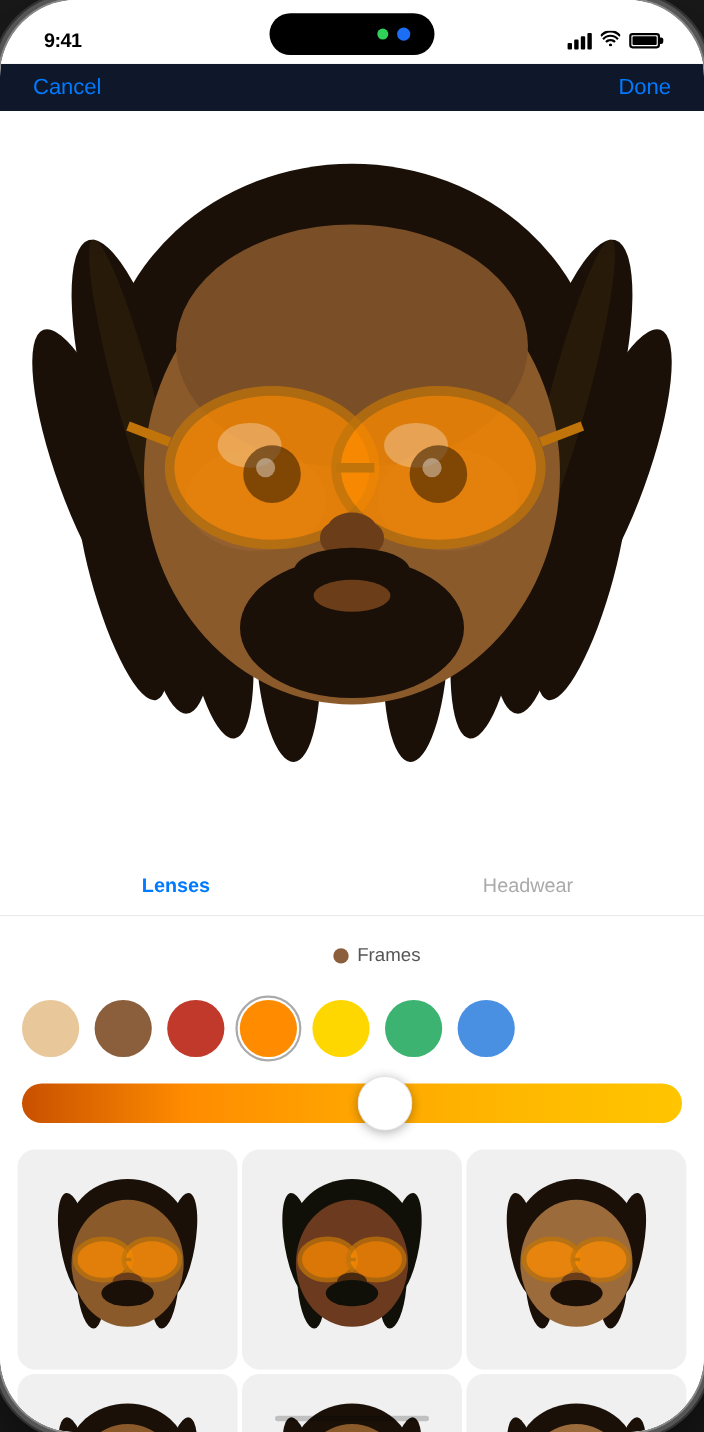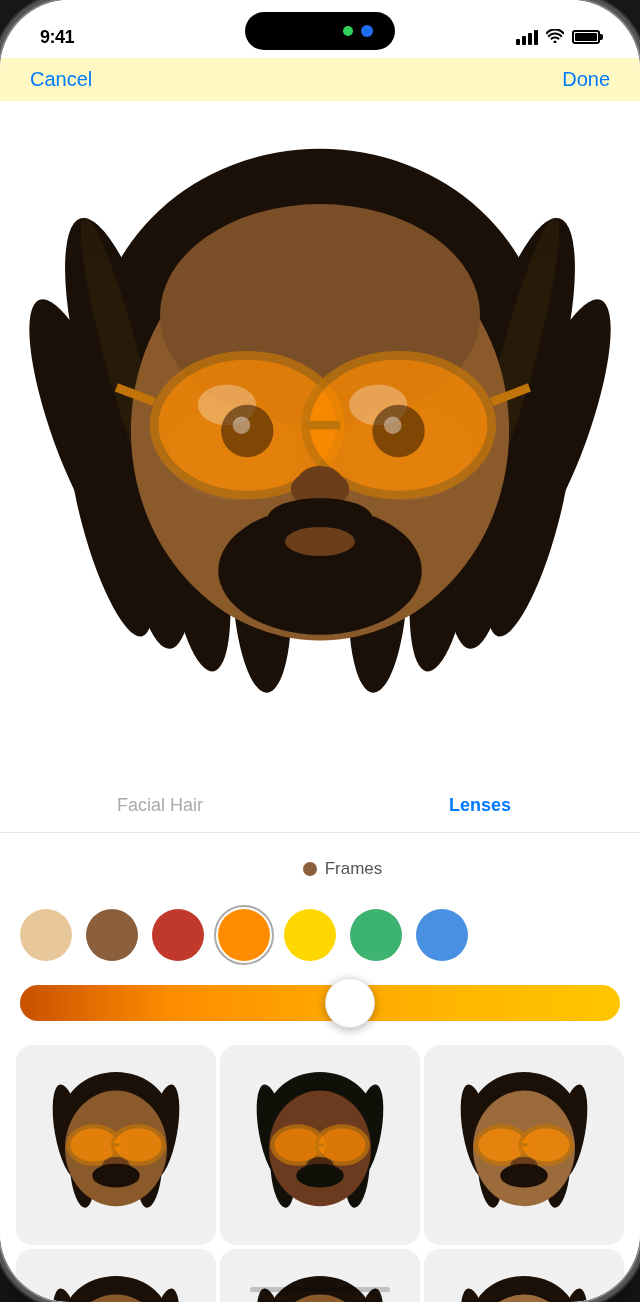--- a/index.html
+++ b/index.html
@@ -170,21 +170,21 @@
       background: #000;
       border-radius: 1px;
     }
 
     
     .nav-bar {
       display: flex;
       justify-content: space-between;
       align-items: center;
       padding: 10px 30px 10px;
-      background: #fef9c3;
+      background: #0f172a;
     }
 
     .nav-cancel, .nav-done {
       font-size: 20px;
       color: #007AFF;
       font-weight: 400;
       cursor: pointer;
     }
 
     
@@ -479,25 +479,25 @@
         <ellipse cx="110" cy="140" rx="18" ry="7" fill="#1a1008"></ellipse>
 
         <ellipse cx="110" cy="158" rx="35" ry="22" fill="#1a1008"></ellipse>
         <ellipse cx="110" cy="152" rx="22" ry="10" fill="#1a1008"></ellipse>
 
         <ellipse cx="110" cy="148" rx="12" ry="5" fill="#6b3d18"></ellipse>
       </svg>
     </div>
 
     <div class="tab-bar">
-      <div class="tab-item">
-        <span>Facial Hair</span>
-      </div>
       <div class="tab-item active">
         <span>Lenses</span>
+      </div>
+      <div class="tab-item">
+        <span>Headwear</span>
       </div>
     </div>
 
     <div class="content-area">
 
       <div class="filter-row">
         <button class="filter-btn inactive">
           <span class="filter-dot" style="background:#8B5E3C;"></span>
           <span>Frames</span>
         </button>

